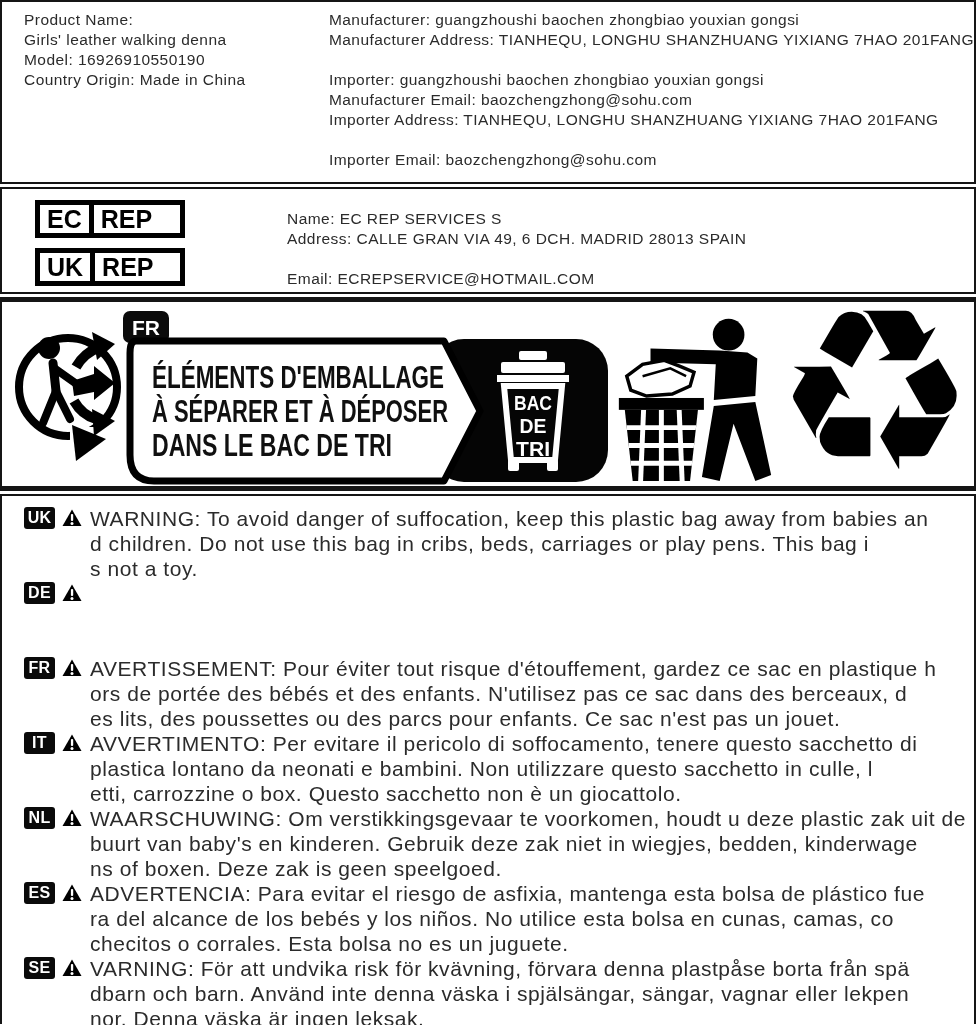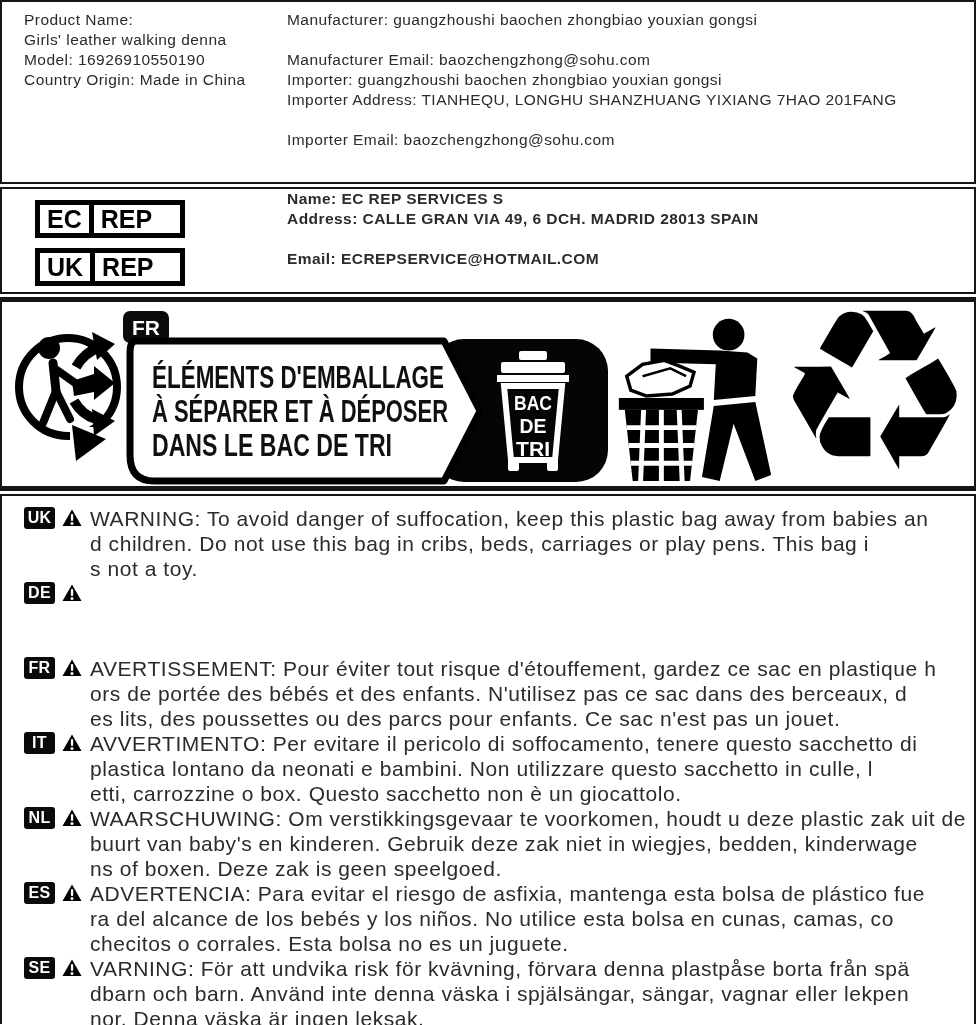--- a/index.html
+++ b/index.html
@@ -4,33 +4,33 @@
 <style>
   html,body{margin:0;padding:0;}
   body{
     width:976px;height:1025px;overflow:hidden;background:#fff;
     font-family:"Liberation Sans", sans-serif;color:#222;
     position:relative;
   }
   .sec{border:2px solid #151515;background:#fff;box-sizing:border-box;margin-bottom:3px;}
 
   
-  .sec-top{height:184px;display:flex;padding:9px 0 0 22px;}
+  .sec-top{height:184px;display:flex;padding:9px 0 0 22px;gap:44px;}
   .col-left{width:263px;}
   .col-right{flex:1;}
   .line{height:20px;font-size:15.5px;letter-spacing:0.45px;white-space:nowrap;color:#2b2b2b;}
   .line.blank{height:20px;}
 
   
   .sec-rep{height:107px;position:relative;}
   .rep-boxes{position:absolute;left:33px;top:11px;}
   .rep-box{display:flex;align-items:stretch;border:5px solid #000;width:150px;height:38px;box-sizing:border-box;background:#fff;margin-bottom:10px;}
   .rep-cell{display:flex;align-items:center;justify-content:center;font-weight:bold;font-size:25px;color:#000;padding:0 7px;}
   .rep-cell.first{border-right:5px solid #000;}
-  .rep-text{position:absolute;left:285px;top:1px;font-weight:bold;}
+  .rep-text{position:absolute;left:285px;top:21px;}
 
   
   .sec-banner{height:194px;border-width:5px 2px;display:flex;align-items:center;padding:0 0 0 8px;}
   .sec-banner svg{display:block;}
   .banner-svg text{font-family:"Liberation Sans", sans-serif;}
   .recycle{
     flex:1;text-align:center;color:#000;
     font-family:"DejaVu Sans", sans-serif;
     font-size:225px;line-height:178px;height:184px;overflow:hidden;
   }
@@ -54,23 +54,24 @@
 
 <div class="sec sec-top">
   <div class="col-left">
     <div class="line">Product Name:</div>
     <div class="line">Girls' leather walking denna</div>
     <div class="line">Model: 16926910550190</div>
     <div class="line">Country Origin: Made in China</div>
   </div>
   <div class="col-right">
     <div class="line">Manufacturer: guangzhoushi baochen zhongbiao youxian gongsi</div>
+    <div class="line">Manufacturer Address: TIANHEQU, LONGHU SHANZHUANG YIXIANG 7HAO 201FANG</div>
     <div class="line blank"></div>
+    <div class="line">Importer: guangzhoushi baochen zhongbiao youxian gongsi</div>
     <div class="line">Manufacturer Email: baozchengzhong@sohu.com</div>
-    <div class="line">Importer: guangzhoushi baochen zhongbiao youxian gongsi</div>
     <div class="line">Importer Address: TIANHEQU, LONGHU SHANZHUANG YIXIANG 7HAO 201FANG</div>
     <div class="line blank"></div>
     <div class="line">Importer Email: baozchengzhong@sohu.com</div>
   </div>
 </div>
 
 <div class="sec sec-rep">
   <div class="rep-boxes">
     <div class="rep-box">
       <div class="rep-cell first">EC</div>

